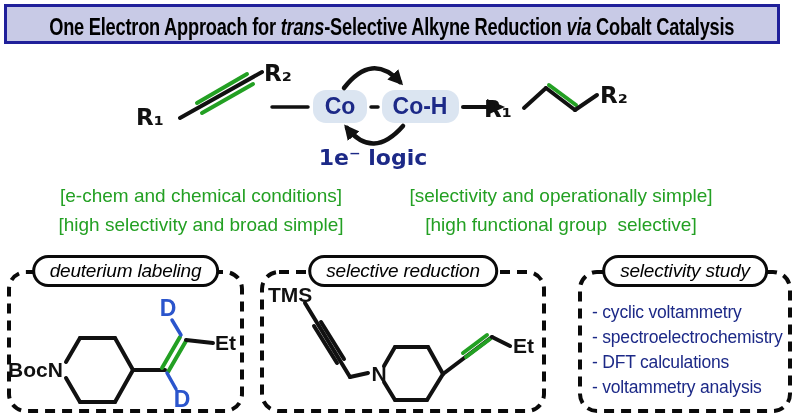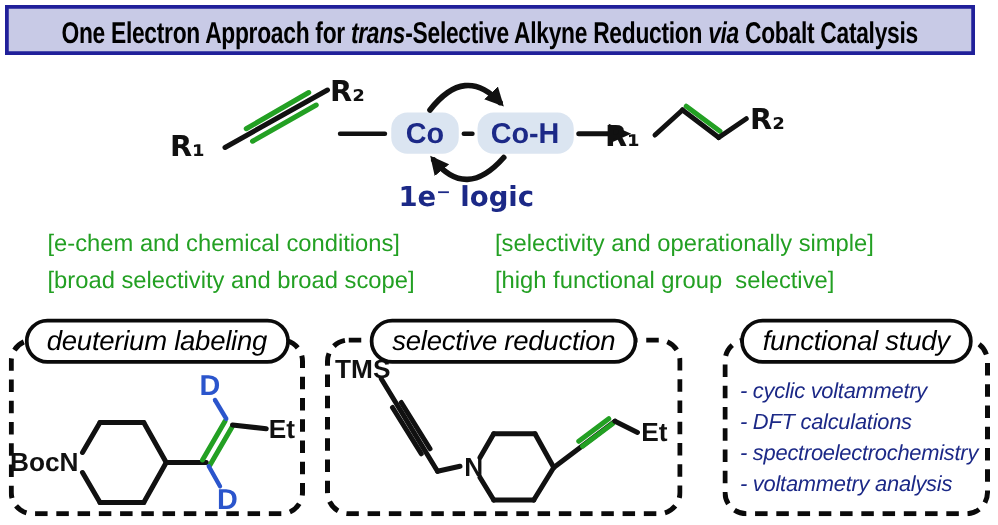--- a/index.html
+++ b/index.html
@@ -30,42 +30,42 @@
   .atom { font-weight:bold; font-size:23px; fill:#111; }
   .atom.small { font-size:21px; }
   .atom.navy { fill:var(--navy,#1c2987); }
   .atom.blue { fill:var(--blue,#2b55cc); }
   .uni { font-family:"DejaVu Sans","Liberation Sans",sans-serif; }
   .cycle-label { font-weight:bold; font-size:22px; fill:var(--navy,#1c2987); }
   .copill { fill:var(--co_pill_bg,#dbe5f1); }
   
   .highlights { position:absolute; left:0; top:185px; width:798px; height:58px; }
   .hl {
-    position:absolute; white-space:pre; text-align:left;
+    position:absolute; white-space:pre; text-align:center;
     color:var(--green,#23a023); font-size:19px;
   }
   .hl-l { left:38px;  width:326px; }
   .hl-r { left:396px; width:330px; }
   .row1 { top:0; } .row2 { top:29px; }
   
   .box { position:absolute; top:270px; height:143px; }
   .box svg { position:absolute; left:0; top:0; }
   .dashrect { fill:#ffffff; stroke:#0a0a0a; stroke-width:4; stroke-dasharray:10 7; }
   .pill {
     position:absolute; top:-15px; left:50%; transform:translateX(-50%);
     background:#fff; border:3px solid #0a0a0a; border-radius:20px;
-    padding:2px 15px; font-style:italic; font-size:22px; letter-spacing:-0.2px;
+    padding:2px 15px; font-style:italic; font-size:19px; letter-spacing:-0.2px;
     white-space:nowrap; color:#000; z-index:2;
   }
   .box1 { left:7px;   width:237px; }
   .box2 { left:260px; width:286px; }
   .box3 { left:578px; width:214px; }
   .mech-list {
     position:absolute; left:14px; top:30px; z-index:1;
-    font-style:italic; font-size:17.5px; line-height:25px;
+    font-size:17.5px; line-height:25px;
     letter-spacing:-0.2px; color:var(--navy,#1c2987); white-space:nowrap;
   }
 </style>
 </head>
 <body>
 
 <div class="page">
 
   <div class="title-bar">
     <span class="title-inner"><span>One Electron Approach for </span><i>trans</i><span>-Selective Alkyne Reduction </span><i>via</i><span> Cobalt Catalysis</span></span>
@@ -108,21 +108,21 @@
       <line class="bond" x1="546" y1="40" x2="575" y2="62"></line>
       <line class="bond green" x1="549" y1="37" x2="576" y2="57"></line>
       <line class="bond" x1="575" y1="62" x2="597" y2="47"></line>
       <text class="atom uni" x="484" y="69">R₁</text>
       <text class="atom uni" x="600" y="55">R₂</text>
     </g>
   </svg>
 
   <div class="highlights">
     <div class="hl hl-l row1">[e-chem and chemical conditions]</div>
-    <div class="hl hl-l row2">[broad selectivity and broad scope]</div>
+    <div class="hl hl-l row2">[high selectivity and broad simple]</div>
     <div class="hl hl-r row1">[selectivity and operationally simple]</div>
     <div class="hl hl-r row2">[high functional group  selective]</div>
   </div>
 
   <div class="box box1">
     <svg width="237" height="143" viewBox="0 0 237 143">
       <rect class="dashrect" x="2" y="2" width="233" height="139" rx="17"></rect>
       <g>
         <line class="bond" x1="59" y1="92" x2="73" y2="68"></line>
         <line class="bond" x1="73" y1="68" x2="108" y2="68"></line>
@@ -176,20 +176,20 @@
     </svg>
     <div class="pill"><span>selective reduction</span></div>
   </div>
 
   <div class="box box3">
     <svg width="214" height="143" viewBox="0 0 214 143">
       <rect class="dashrect" x="2" y="2" width="210" height="139" rx="17"></rect>
     </svg>
     <div class="mech-list">
       <div>- cyclic voltammetry</div>
+      <div>- spectroelectrochemistry</div>
       <div>- DFT calculations</div>
-      <div>- spectroelectrochemistry</div>
       <div>- voltammetry analysis</div>
     </div>
-    <div class="pill"><span>functional study</span></div>
+    <div class="pill"><span>selectivity study</span></div>
   </div>
 
 </div>
 
 </body></html>

